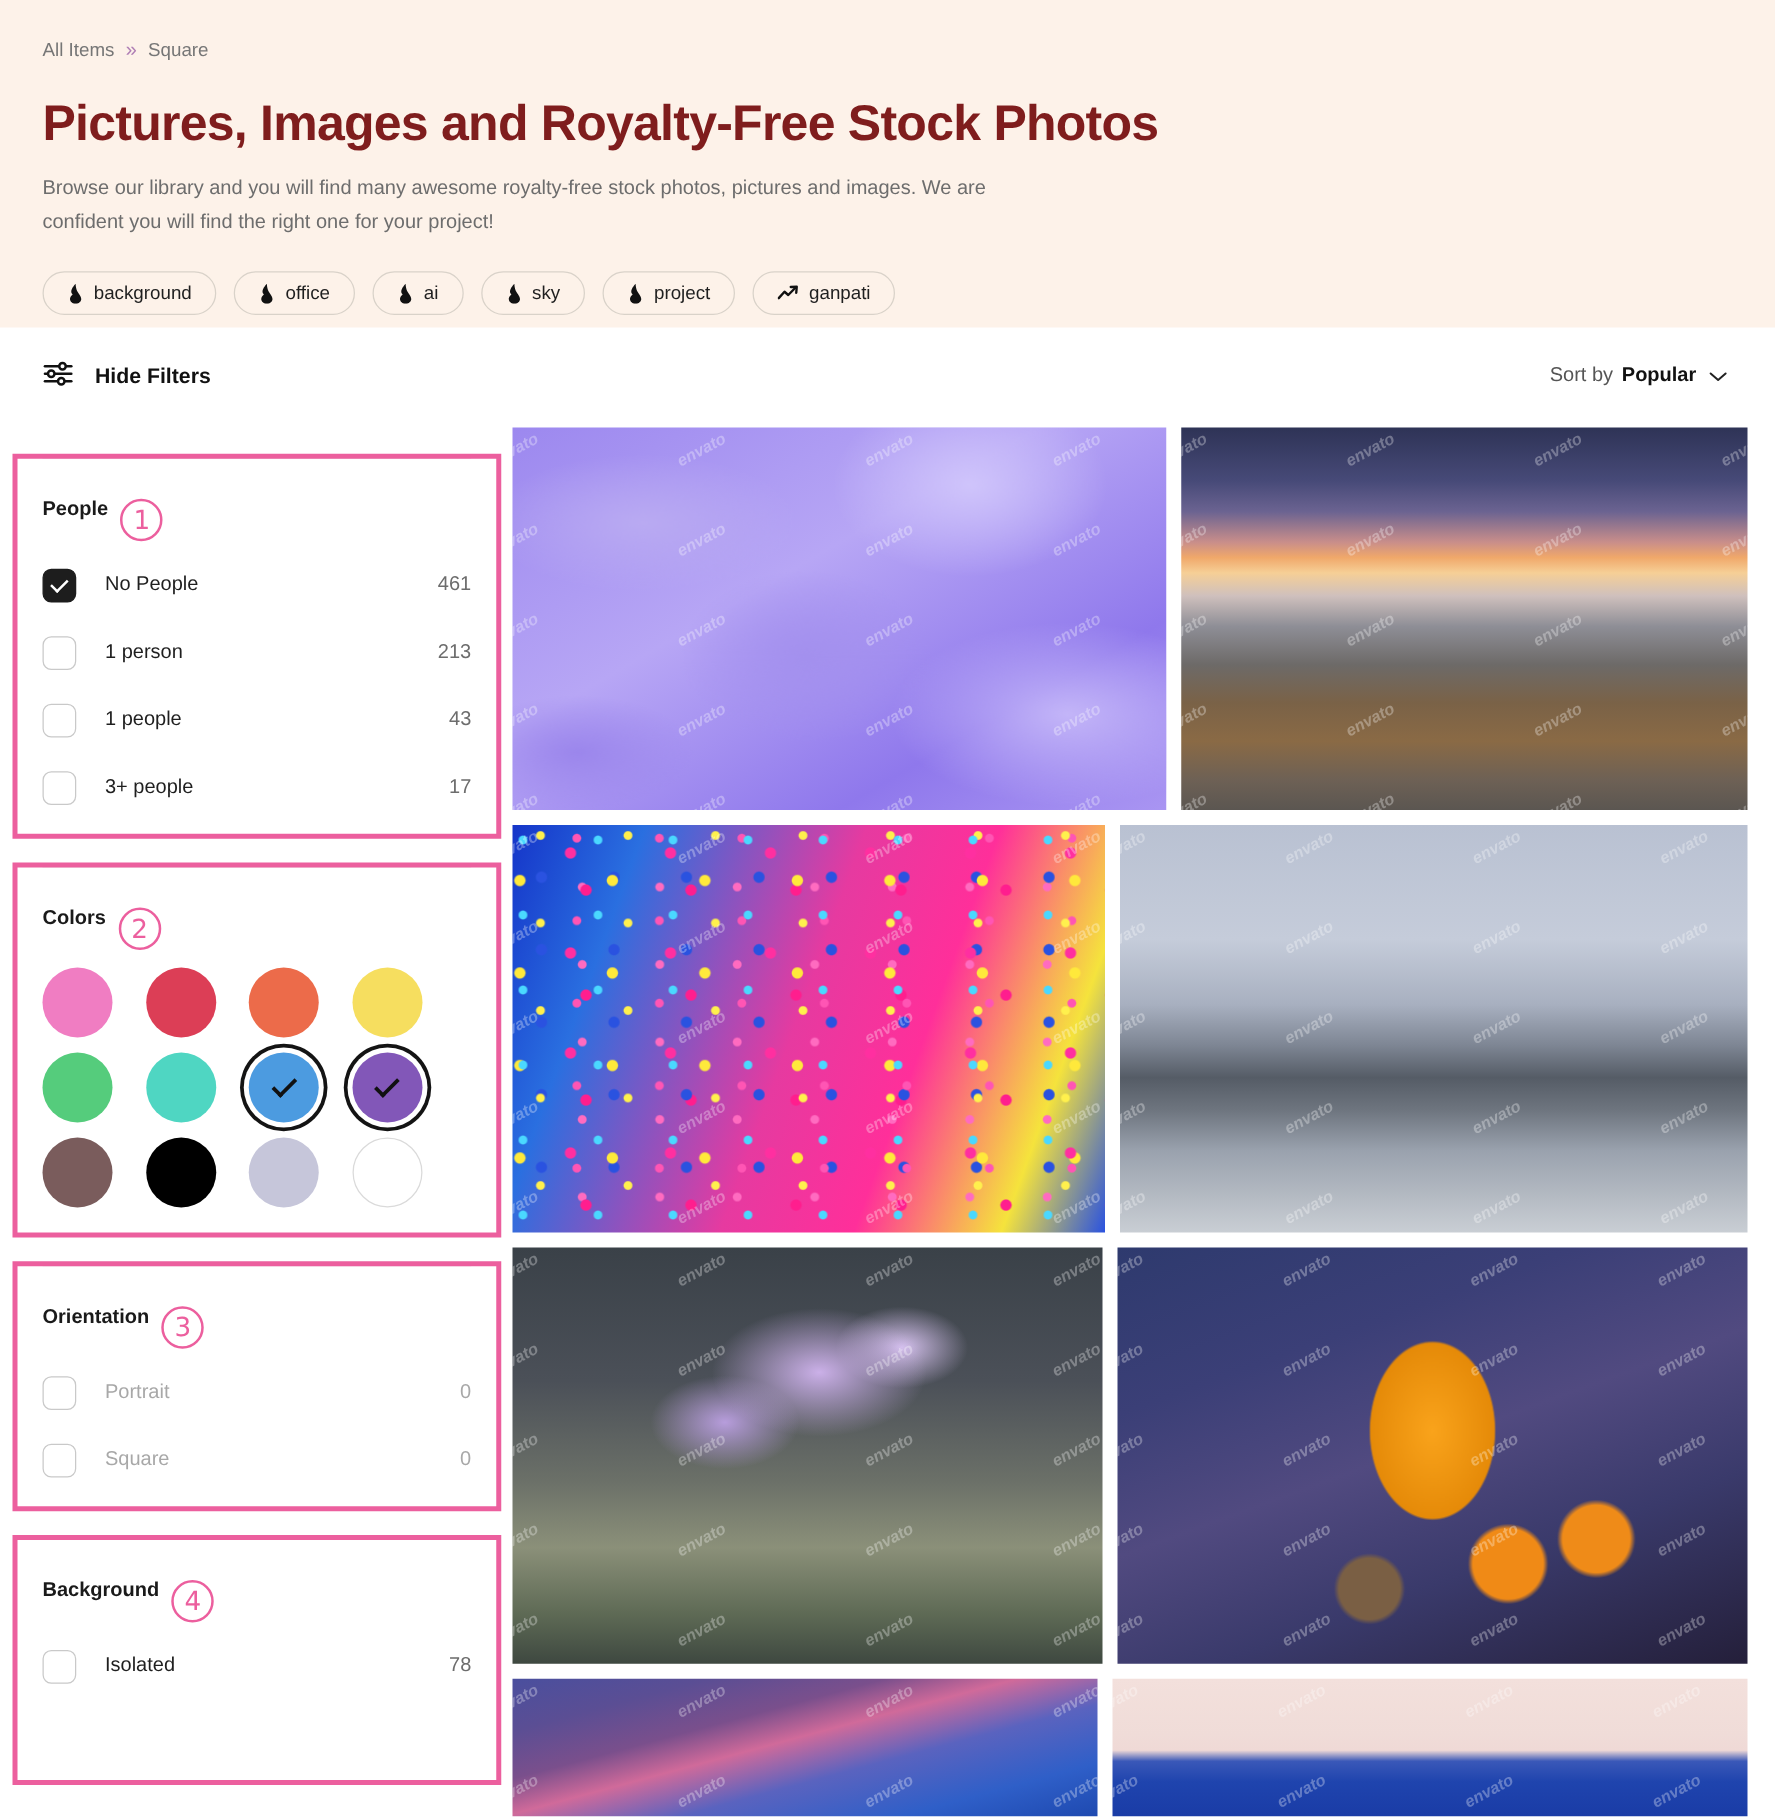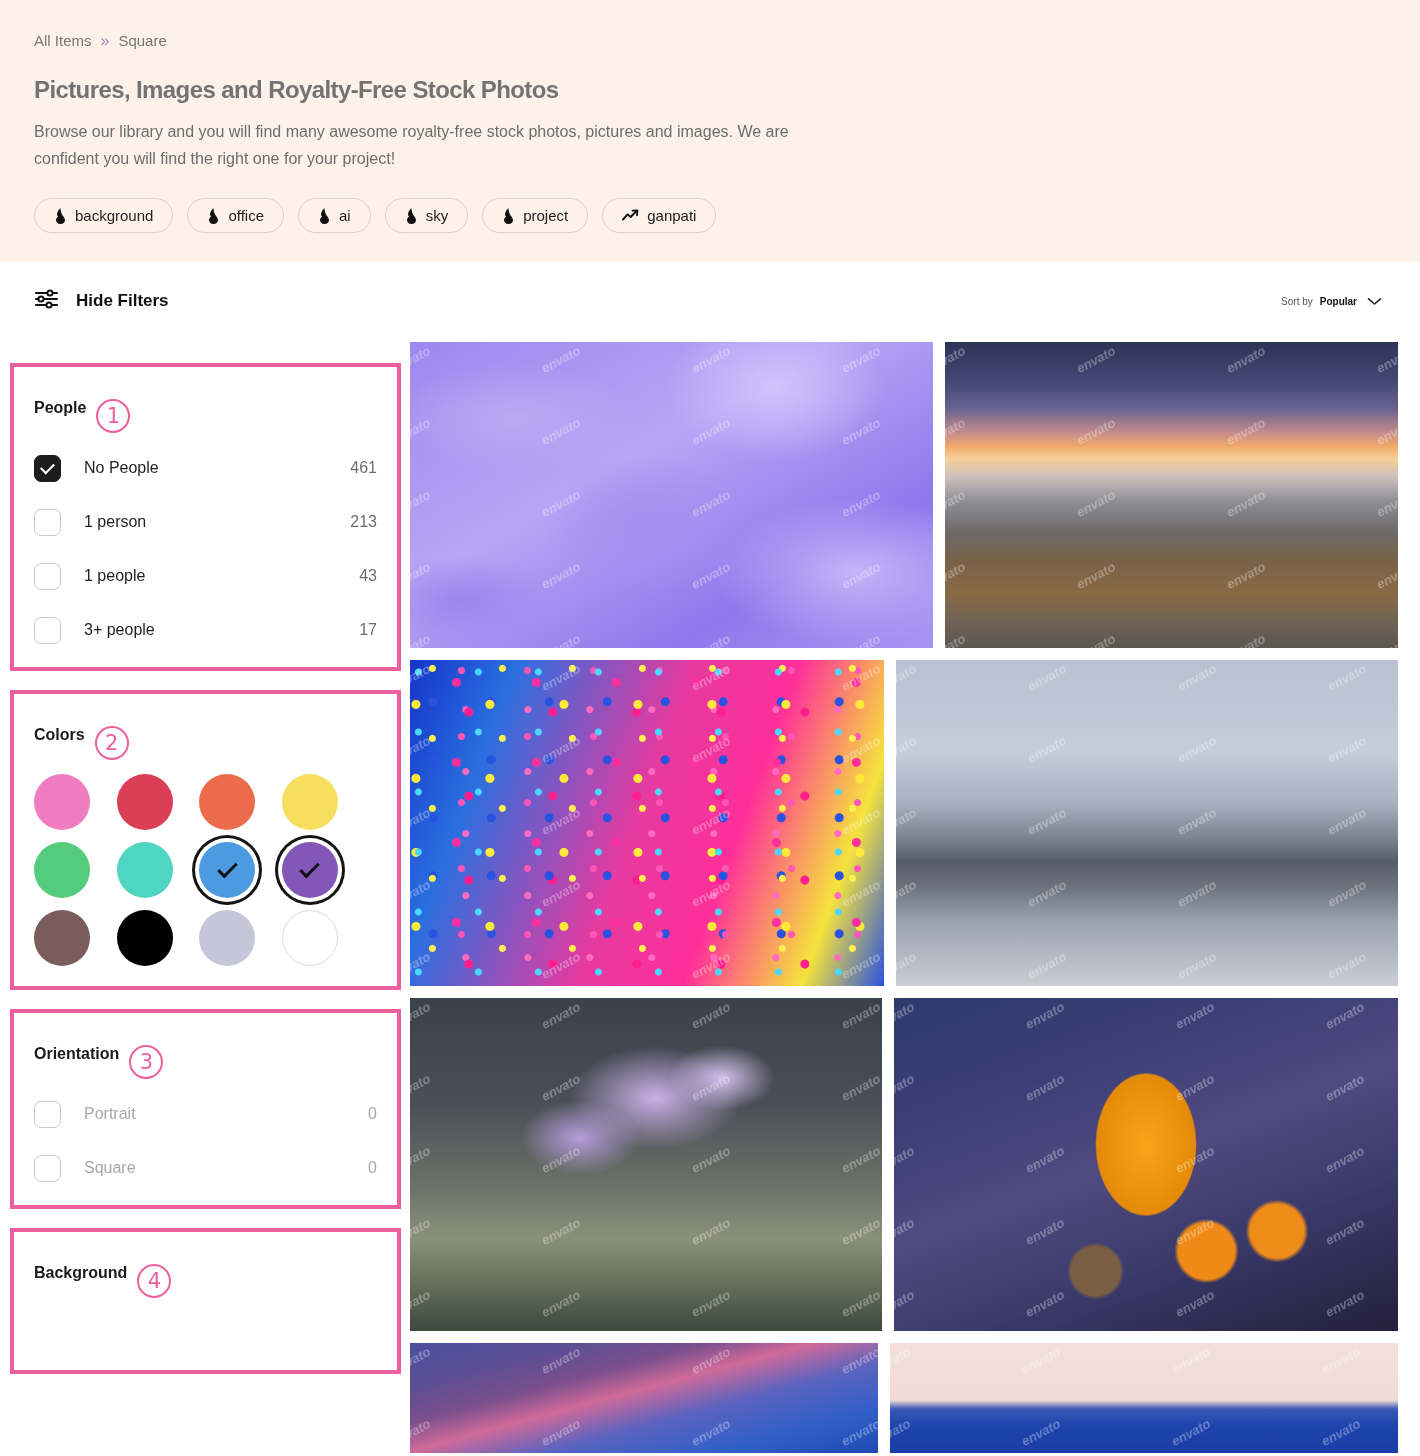--- a/index.html
+++ b/index.html
@@ -23,24 +23,24 @@
     font-size: 15px;
     color: #767676;
     display: flex;
     align-items: flex-start;
     gap: 9px;
     height: 22px;
   }
   .crumb-sep { color: #b07fb5; font-size: 16px; }
 
   .hero h1 {
-    font-size: 24px;
+    font-size: 40px;
     line-height: 1.18;
     font-weight: 700;
-    color: #737373;
+    color: #7f1d1d;
     letter-spacing: -0.6px;
     margin-top: 22px;
   }
   .hero-sub {
     margin-top: 14px;
     font-size: 16px;
     line-height: 27px;
     color: #6d6d6d;
     max-width: 760px;
   }
@@ -78,21 +78,21 @@
     gap: 17px;
     font-size: 17px;
     font-weight: 600;
     color: #111;
     cursor: pointer;
   }
   .sort-by {
     display: flex;
     align-items: center;
     gap: 7px;
-    font-size: 10px;
+    font-size: 16px;
     color: #555;
     cursor: pointer;
     padding-right: 14px;
   }
   .sort-by b { color: #111; font-weight: 700; }
   .chev { color: #333; font-size: 13px; margin-left: 3px; }
 
   .content { display: flex; align-items: flex-start; }
 
   
@@ -472,20 +472,25 @@
       </section>
 
       <div class="hr"></div>
 
       <section class="facet boxed" style="outline-color: rgb(236, 95, 158);">
         <div class="facet-title">
           <span>Background</span>
           <span class="num-badge" style="border-color: rgb(236, 95, 158); color: rgb(236, 95, 158);">4</span>
         </div>
         <div class="fopt">
+          <span class="cb"></span>
+          <span class="fopt-label">Isolated</span>
+          <span class="fopt-count">78</span>
+        </div>
+        <div class="fopt">
           
           
           
         </div>
       </section>
     </aside>
 
     <main class="grid">
         <div class="grid-row">
           <div class="ph p-silk" style="flex: 529 1 0px; height: 306px;">

